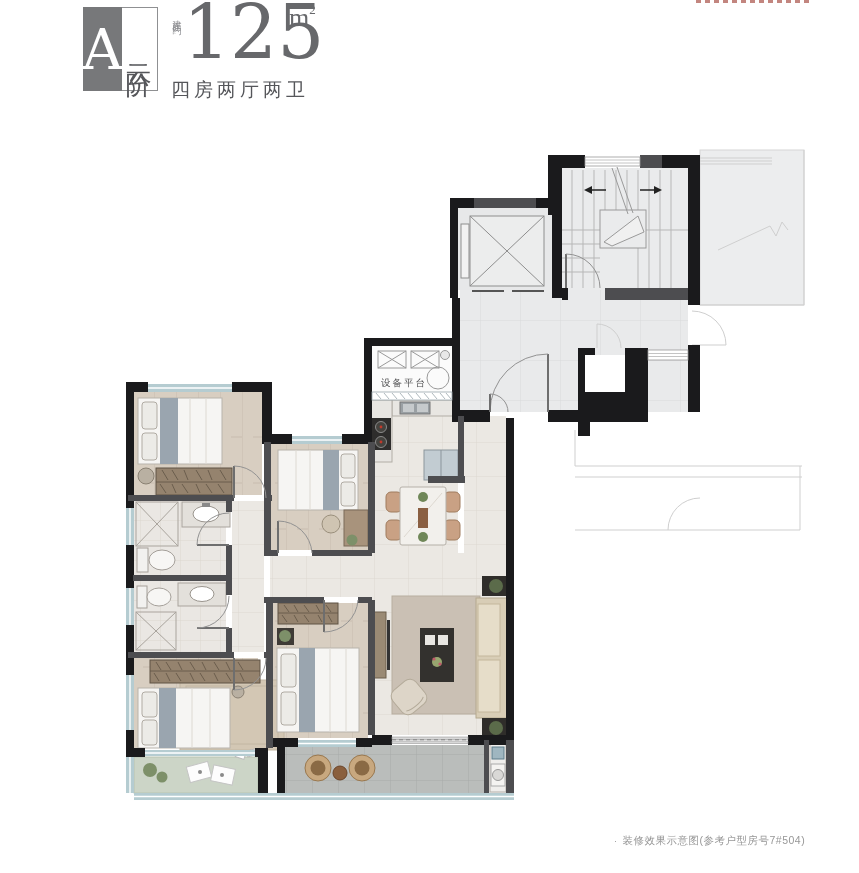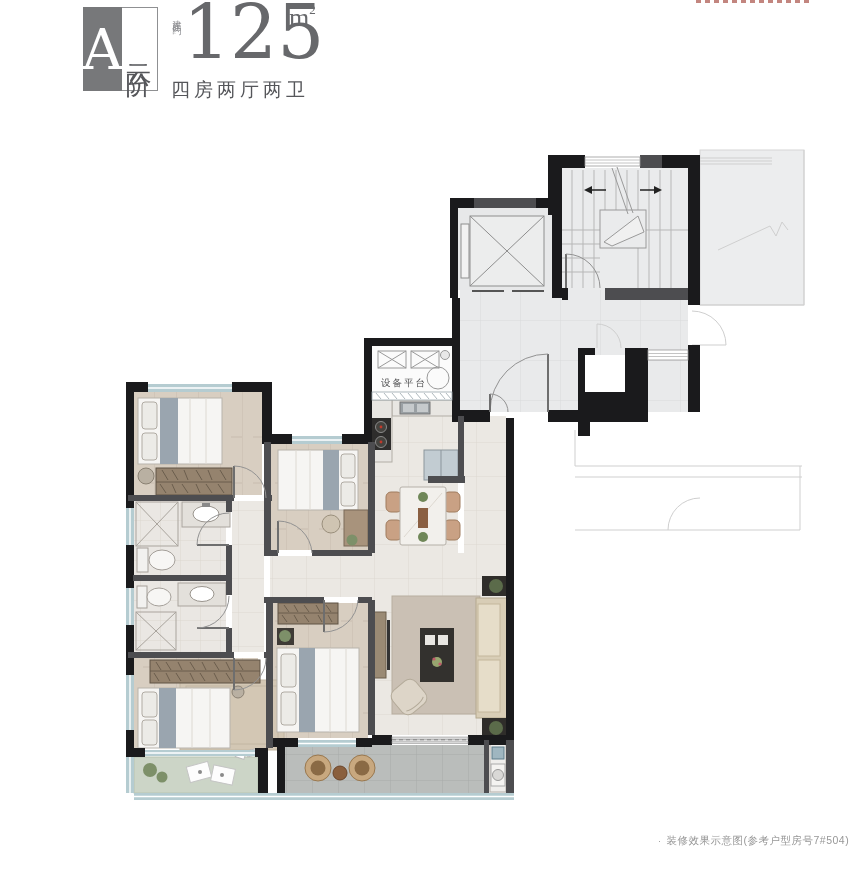--- a/index.html
+++ b/index.html
@@ -34,21 +34,21 @@
   .w{fill:var(--wall)} .wg{fill:var(--wallg)}
   .win{fill:var(--win)} .winline{stroke:#ffffff;stroke-width:1.4}
   .door{stroke:#929292;stroke-width:1;fill:none}
   .leaf{stroke:#6e6e6e;stroke-width:2}
   .nb{stroke:#cfcfcf;stroke-width:1;fill:none}
   .st{stroke:#b7b7b7;stroke-width:1}
   .fx{stroke:#a9a49d;stroke-width:1}
   .plan text{font-family:"Liberation Sans",sans-serif}
 
   
-  .footer-note{position:absolute;left:658px;top:834px;font-size:10.5px;color:var(--textGray);letter-spacing:.5px}
+  .footer-note{position:absolute;left:614px;top:834px;font-size:10.5px;color:var(--textGray);letter-spacing:.5px}
   .footer-note .b{margin-right:5px;font-size:9px}
 </style>
 </head>
 <body>
 
 <div class="page">
 
   <div class="crop-strip"></div>
 
   <div class="hdr">

